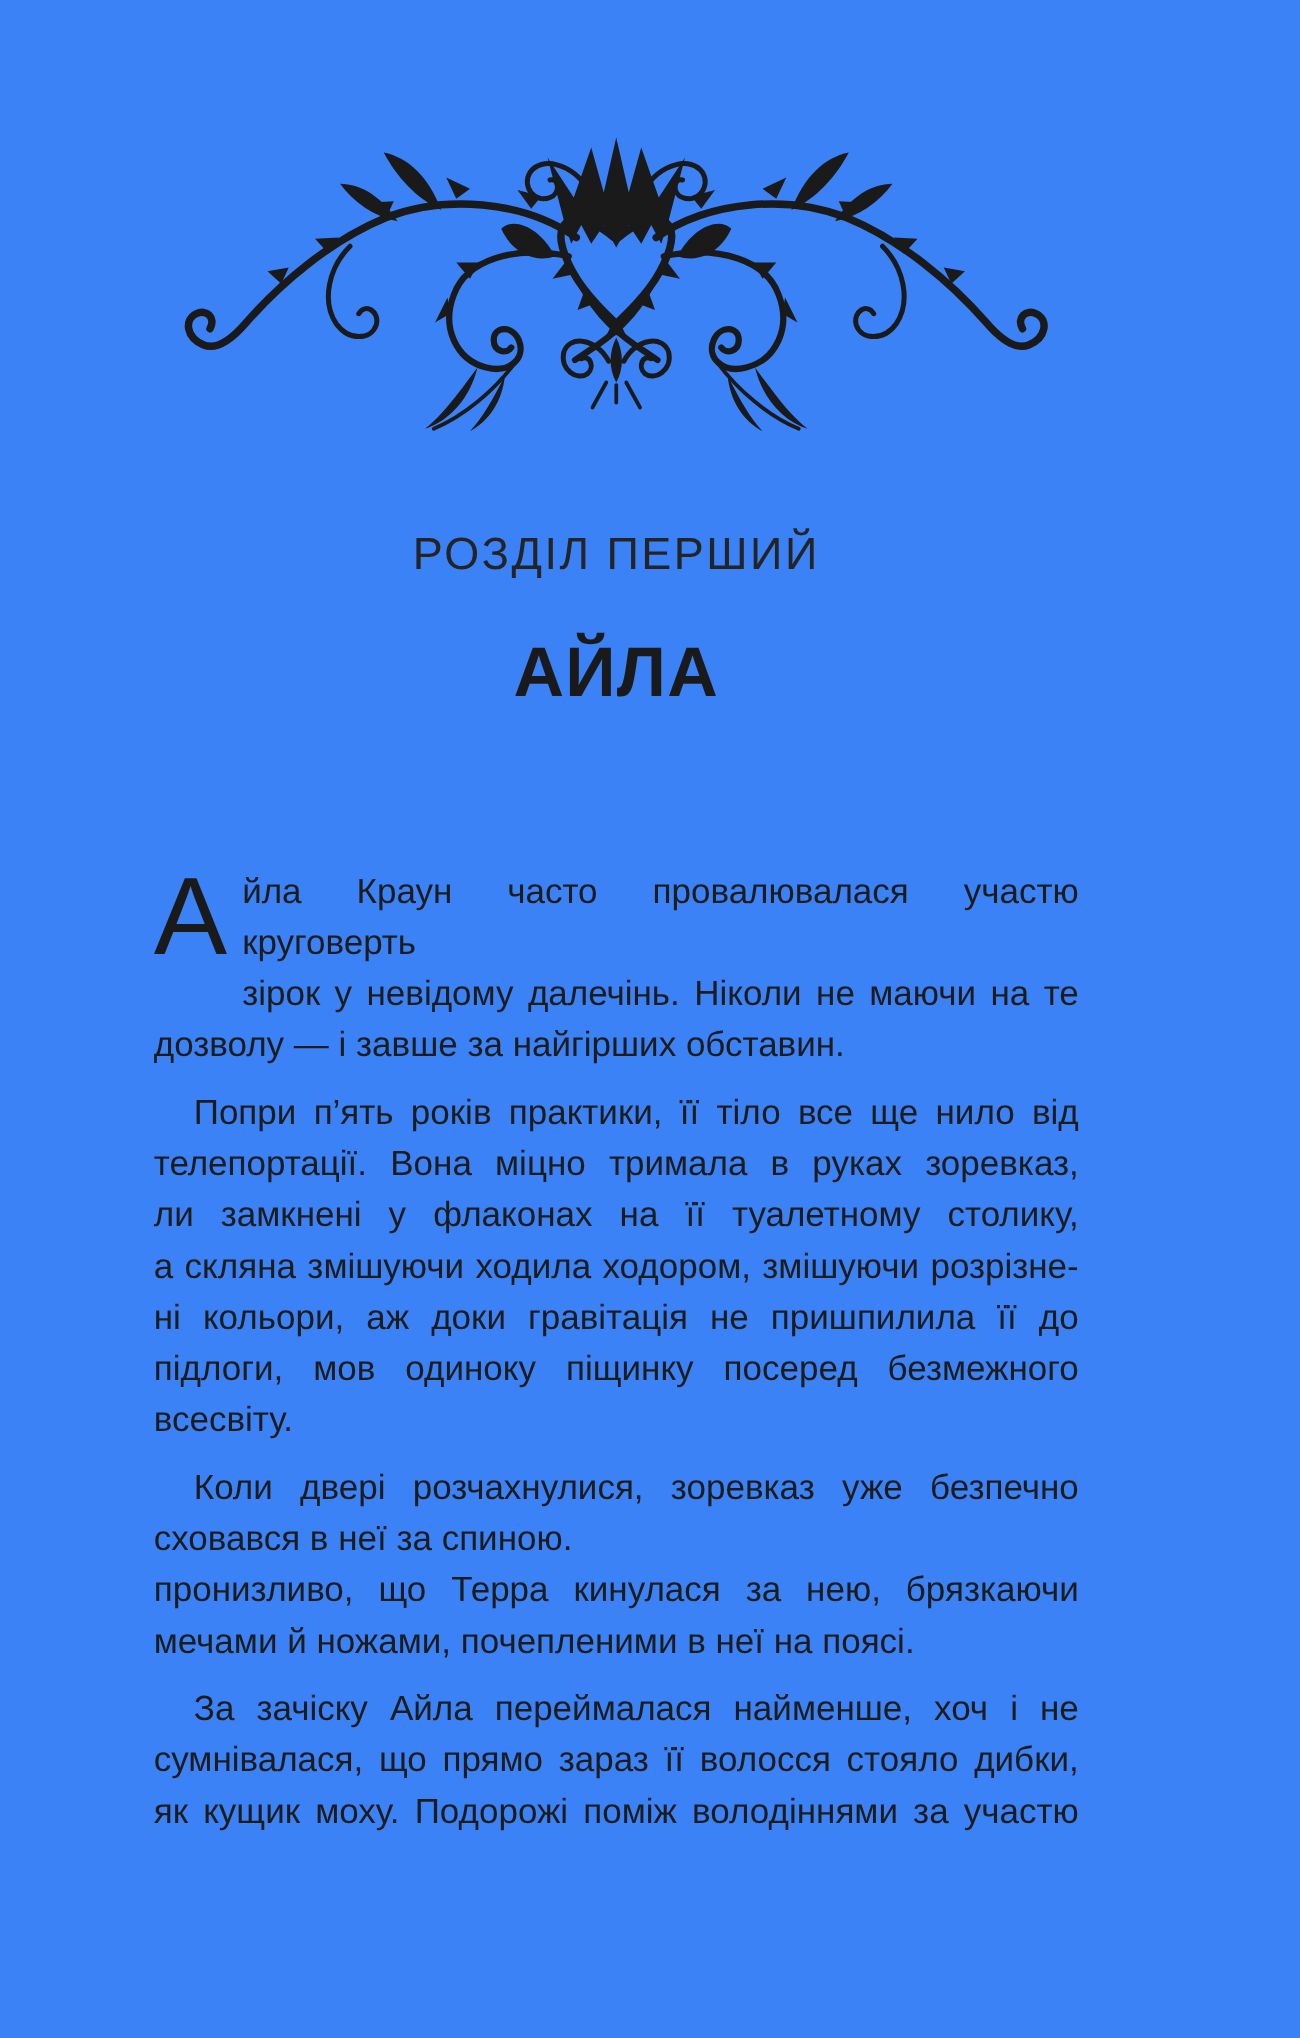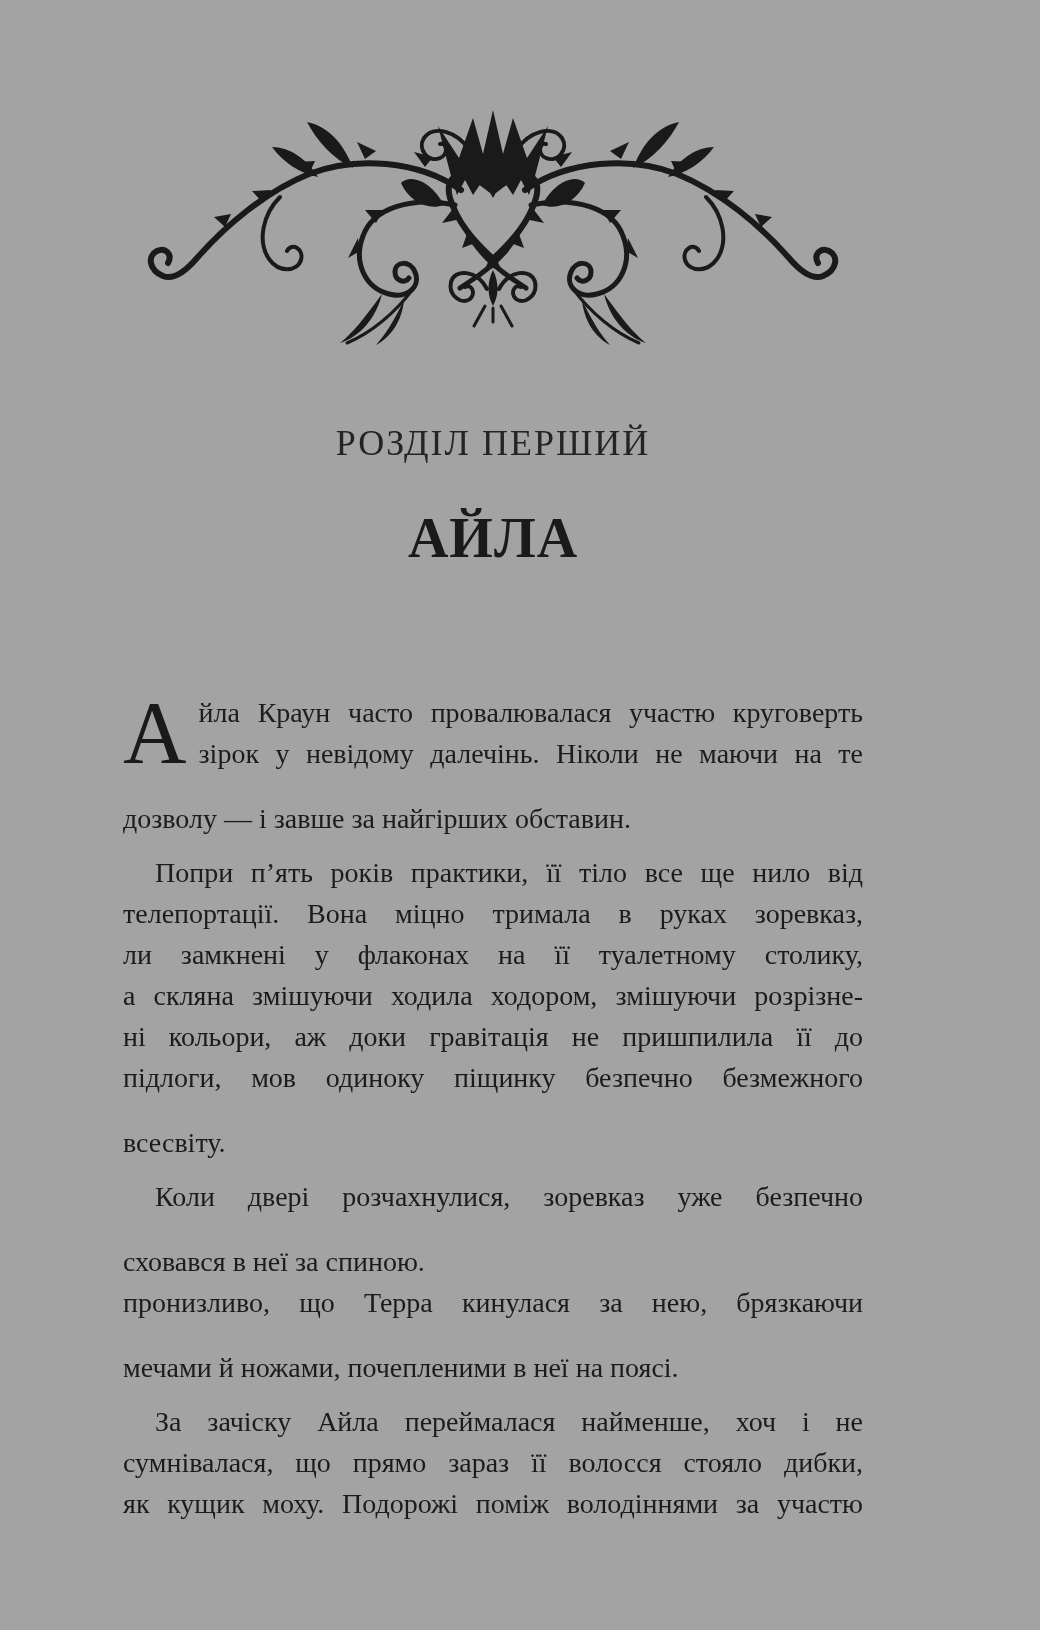--- a/index.html
+++ b/index.html
@@ -1,22 +1,22 @@
 <!DOCTYPE html>
 <html lang="uk"><head>
 <meta charset="utf-8">
 <style>
   html,body{margin:0;padding:0;background:#888;}
   .page{
     position:relative;
     width:1040px;height:1630px;
-    background:#a3a3a3;
+    background:#3b82f6;
     margin:0 auto;
     overflow:hidden;
-    font-family:Liberation Serif, serif;
+    font-family:Liberation Sans, sans-serif;
     color:#1c1c1c;
   }
   .ornament{
     position:absolute;
     left:113px;top:110px;
     width:760px;height:262px;
   }
   .ornament svg{display:block;width:100%;height:100%;}
   .chapter-label{
     position:absolute;
@@ -44,21 +44,21 @@
     width:740px;
     font-size:28px;
     line-height:41px;
   }
   .para{margin:0;padding:0;}
   .para::after{content:"";display:block;clear:none;}
   .line{
     text-align:justify;
     text-align-last:justify;
   }
-  .line.last{text-align-last:left;margin-top:24px;}
+  .line.last{text-align-last:left;}
   .line.indent{padding-left:32px;margin-top:13px;}
   .dropcap{
     float:left;
     font-size:88px;
     line-height:70px;
     height:82px;
     padding-top:6px;
     margin-right:12px;
     color:#1a1a1a;
   }
@@ -127,21 +127,21 @@
         <div class="line">йла Краун часто провалювалася участю круговерть</div>
         <div class="line">зірок у невідому далечінь. Ніколи не маючи на те</div>
         <div class="line last">дозволу — і завше за найгірших обставин.</div>
       </div>
       <div class="para">
         <div class="line indent">Попри п’ять років практики, її тіло все ще нило від</div>
         <div class="line">телепортації. Вона міцно тримала в руках зоревказ,</div>
         <div class="line">ли замкнені у флаконах на її туалетному столику,</div>
         <div class="line">а скляна змішуючи ходила ходором, змішуючи розрізне-</div>
         <div class="line">ні кольори, аж доки гравітація не пришпилила її до</div>
-        <div class="line">підлоги, мов одиноку піщинку безпечно безмежного</div>
+        <div class="line">підлоги, мов одиноку піщинку посеред безмежного</div>
         <div class="line last">всесвіту.</div>
       </div>
       <div class="para">
         <div class="line indent">Коли двері розчахнулися, зоревказ уже безпечно</div>
         <div class="line last">сховався в неї за спиною.</div>
       </div>
       <div class="para">
         <div class="line">пронизливо, що Терра кинулася за нею, брязкаючи</div>
         <div class="line last">мечами й ножами, почепленими в неї на поясі.</div>
       </div>

